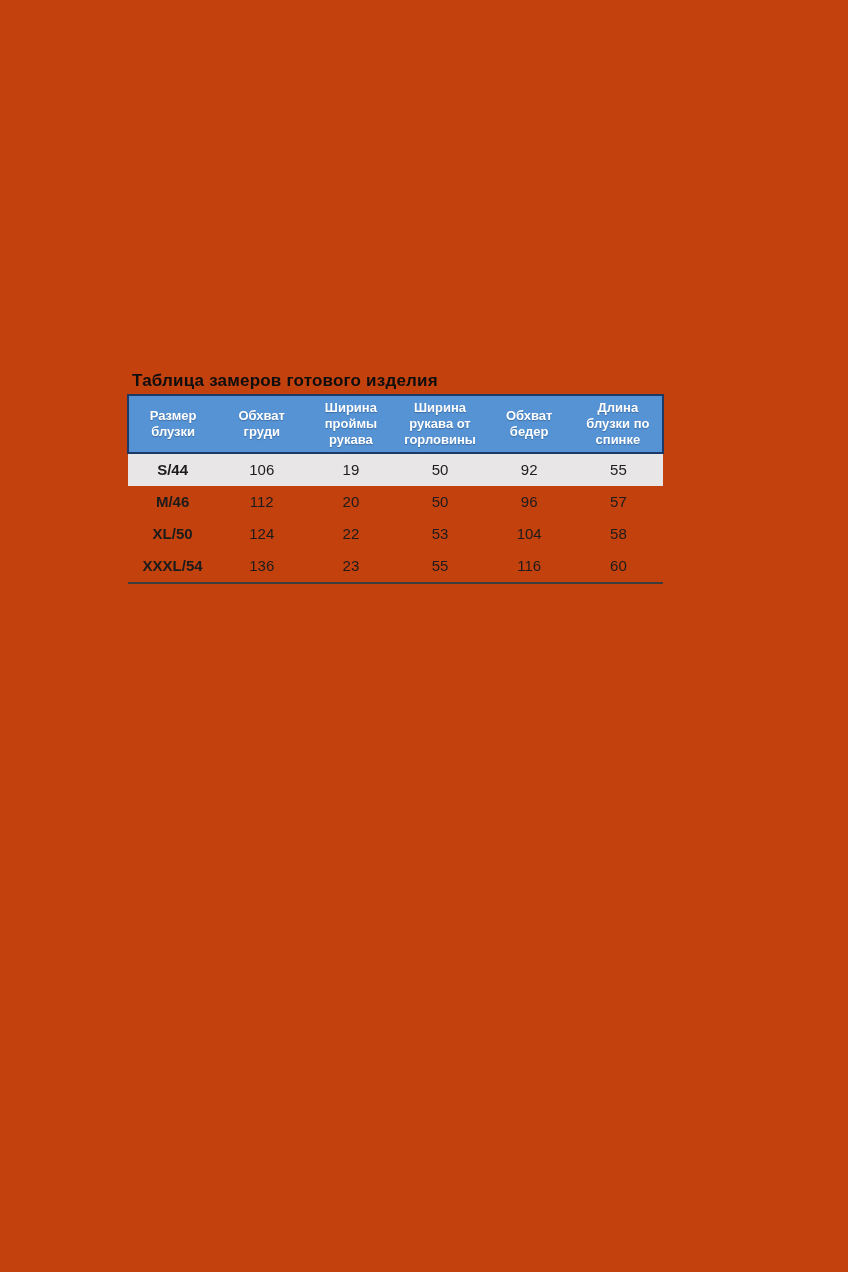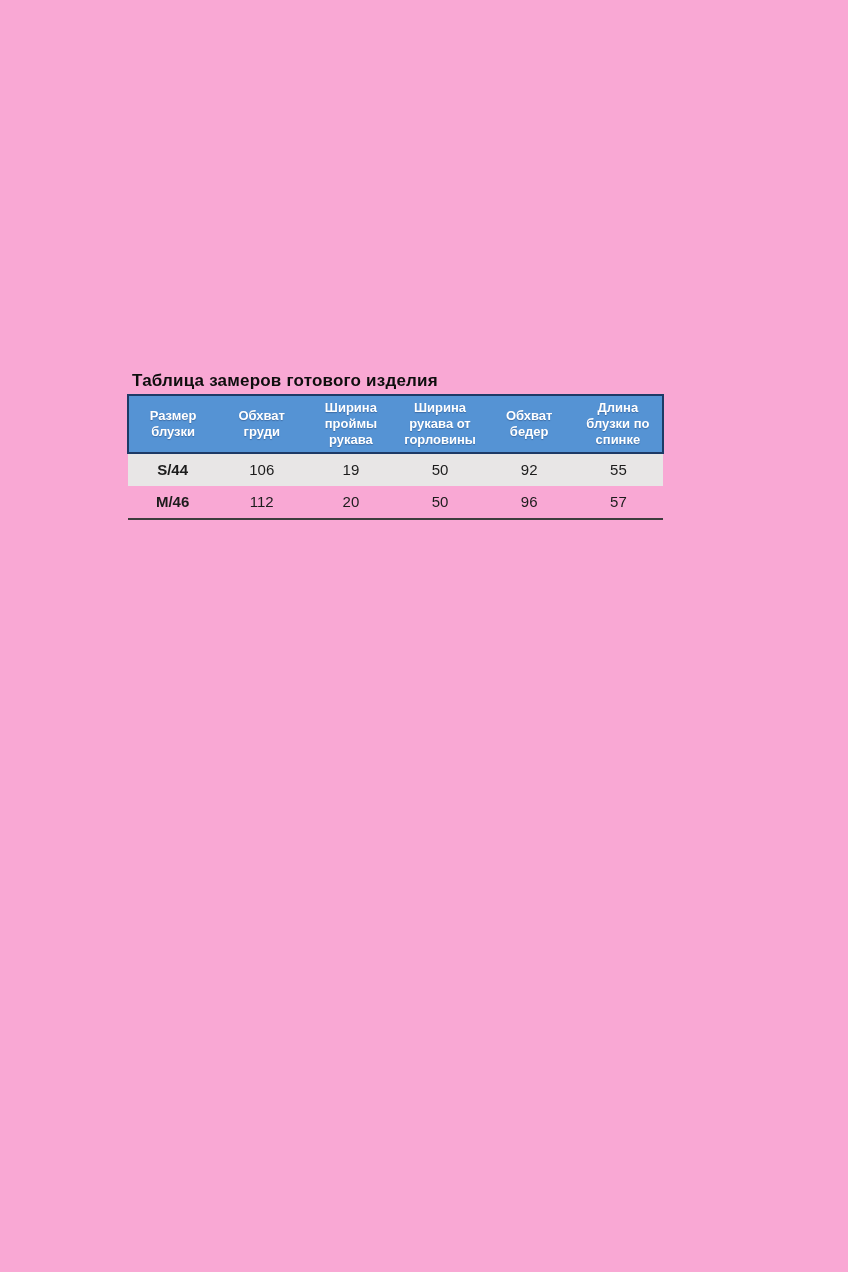--- a/index.html
+++ b/index.html
@@ -4,21 +4,21 @@
 <style>
   html, body {
     margin: 0;
     padding: 0;
     background: #ffffff;
   }
   .page {
     position: relative;
     width: 848px;
     height: 1272px;
-    background: #f9a8d4;
+    background: #c2410c;
     font-family: "Liberation Sans", sans-serif;
     overflow: hidden;
   }
   .table-block {
     position: absolute;
     left: 127px;
     top: 371px;
     width: 537px;
   }
   .title {
@@ -97,16 +97,32 @@
           <td>55</td>
         </tr>
         <tr>
           <td class="size-cell">M/46</td>
           <td>112</td>
           <td>20</td>
           <td>50</td>
           <td>96</td>
           <td>57</td>
         </tr>
+        <tr>
+          <td class="size-cell">XL/50</td>
+          <td>124</td>
+          <td>22</td>
+          <td>53</td>
+          <td>104</td>
+          <td>58</td>
+        </tr>
+        <tr>
+          <td class="size-cell">XXXL/54</td>
+          <td>136</td>
+          <td>23</td>
+          <td>55</td>
+          <td>116</td>
+          <td>60</td>
+        </tr>
       </tbody>
     </table>
   </div>
 </div>
 
 </body></html>

